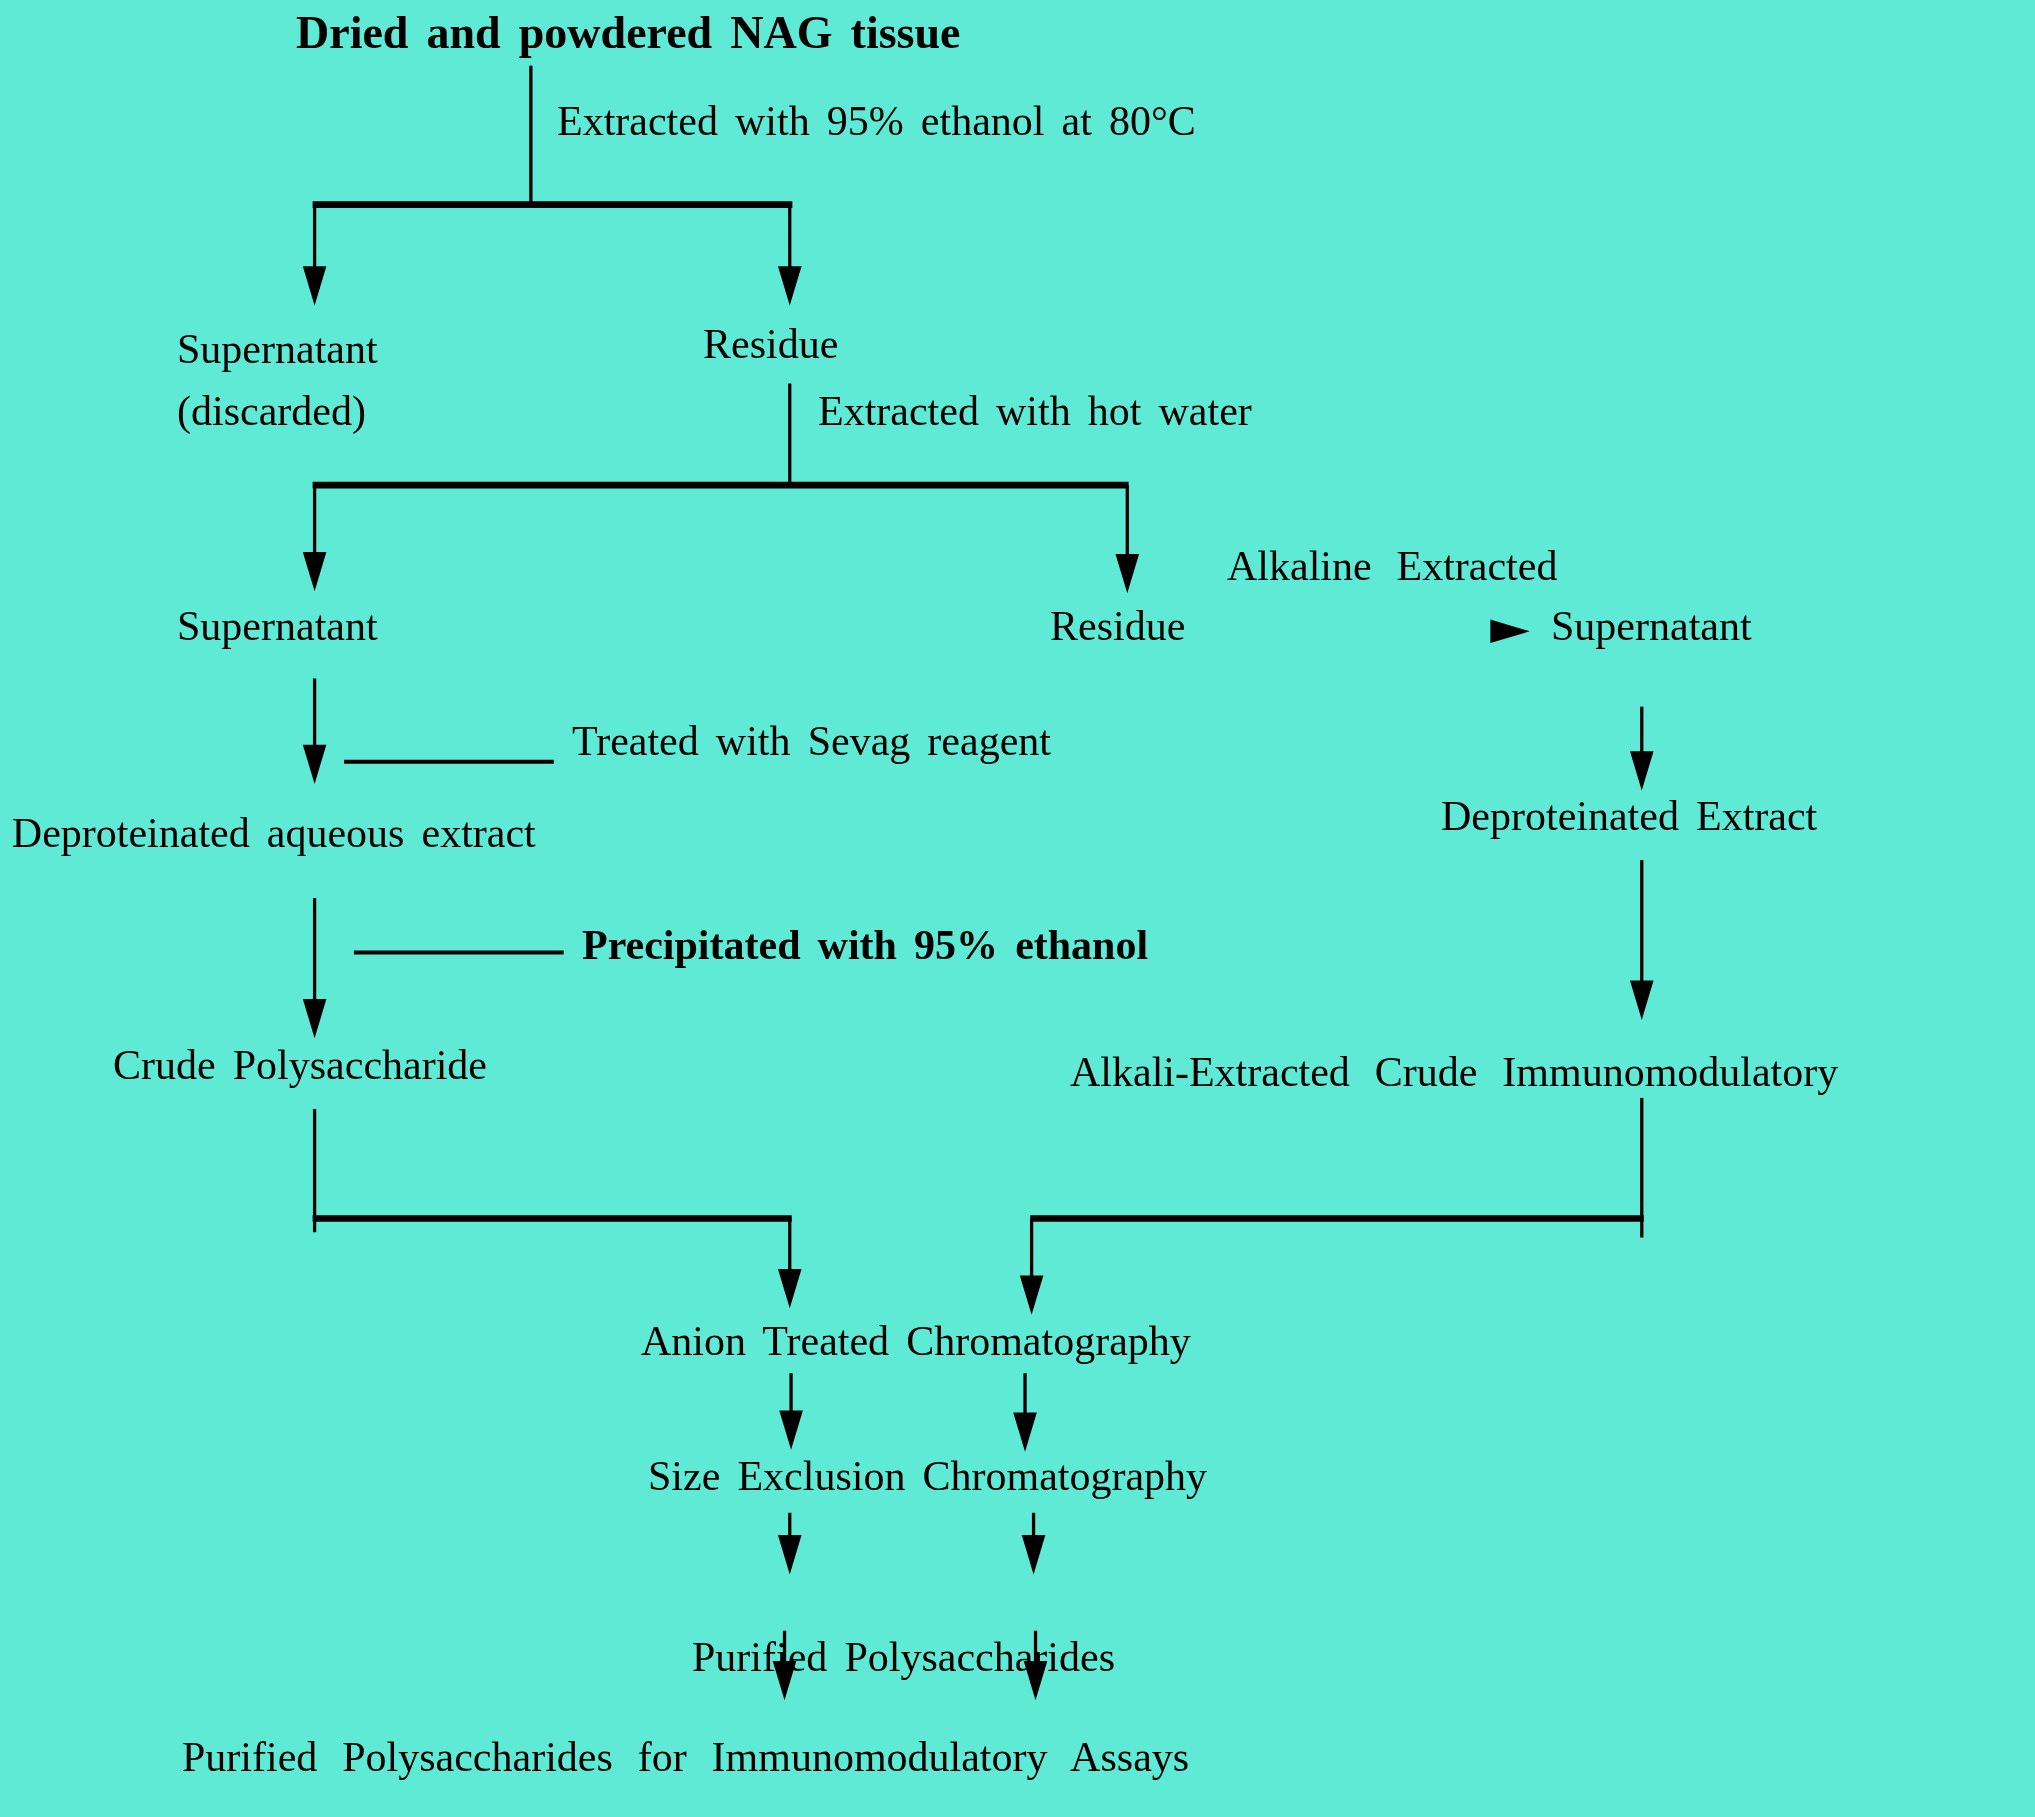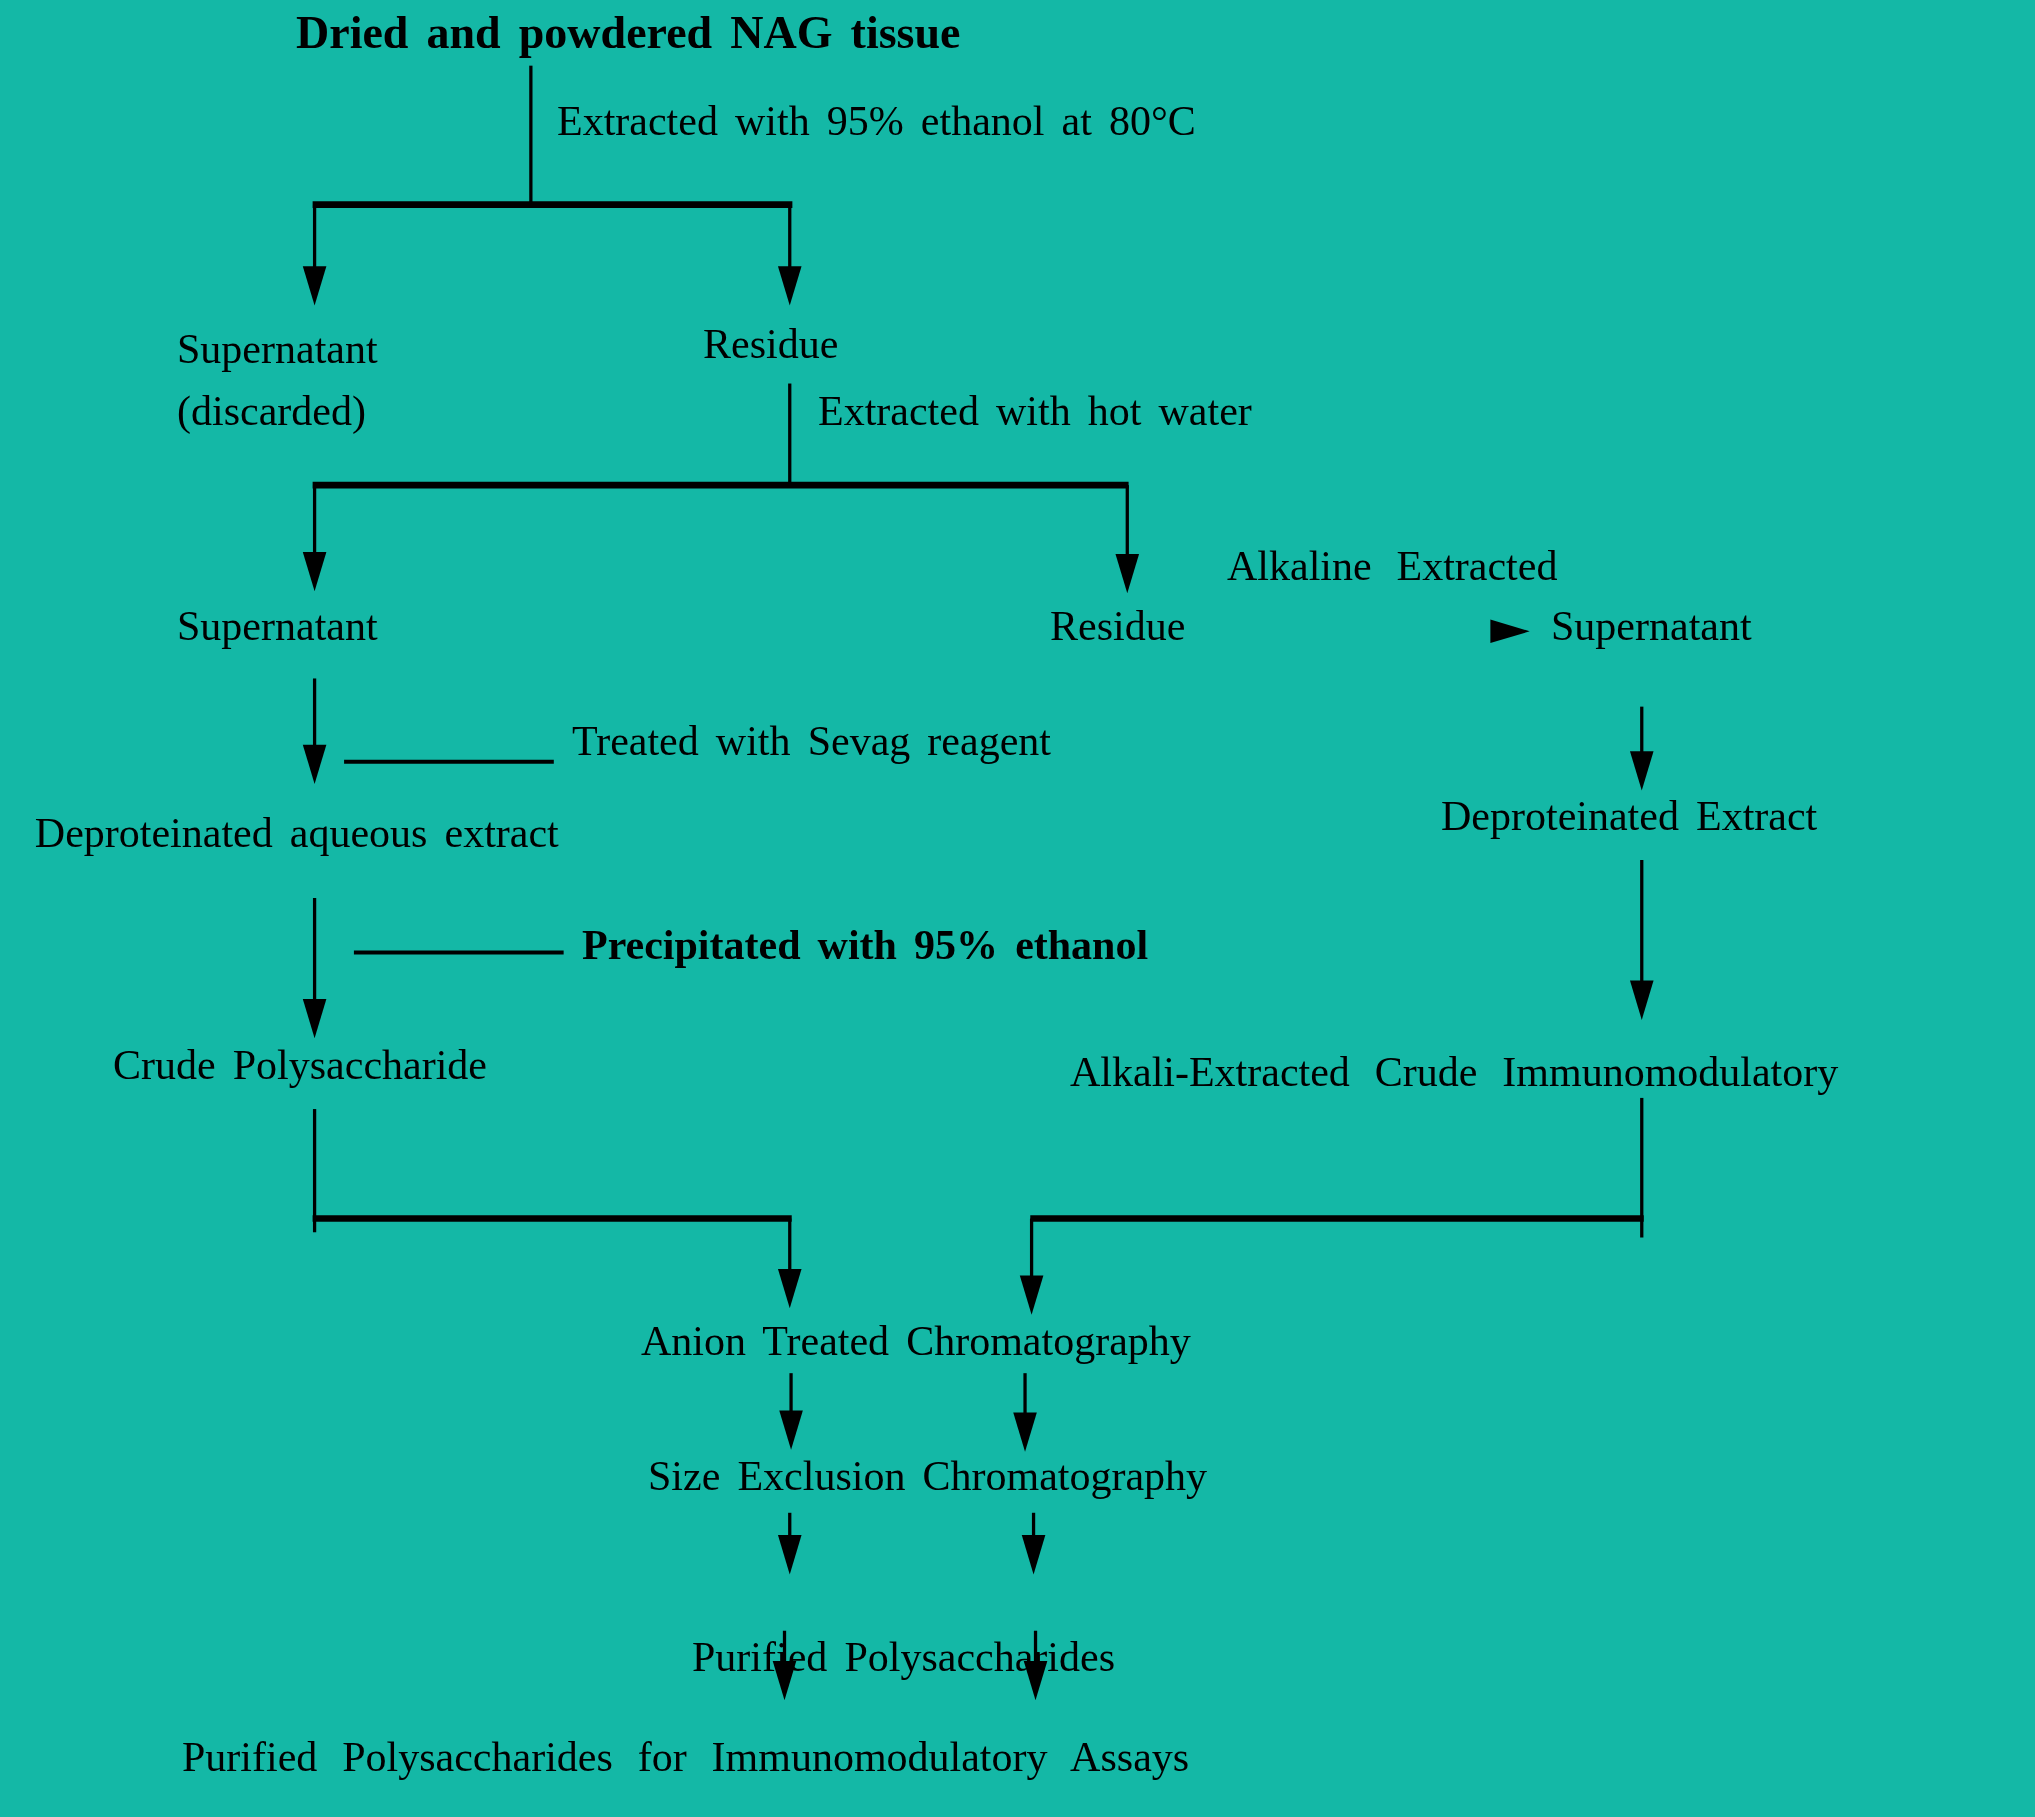--- a/index.html
+++ b/index.html
@@ -4,21 +4,21 @@
 <style>
   html, body {
     margin: 0;
     padding: 0;
     background: #ffffff;
   }
   #canvas {
     position: relative;
     width: 2035px;
     height: 1817px;
-    background: #14b8a6;
+    background: #5eead4;
     font-family: "Liberation Serif", "DejaVu Serif", serif;
     font-size: 42px;
     color: #000000;
     overflow: hidden;
   }
   #lines {
     position: absolute;
     left: 0; top: 0;
     width: 2035px;
     height: 1817px;
@@ -37,21 +37,21 @@
   #t-ext-ethanol    { left: 557px;  top: 98px; }
   #t-sup1a          { left: 177px;  top: 326px; }
   #t-sup1b          { left: 177px;  top: 388px; }
   #t-residue1       { left: 703px; top: 321px; }
   #t-ext-hotwater   { left: 818px; top: 388px; }
   #t-sup2           { left: 177px;  top: 603px; }
   #t-residue2       { left: 1050px; top: 603px; }
   #t-alkaline       { left: 1227px; top: 543px; }
   #t-sup3           { left: 1551px; top: 603px; }
   #t-sevag          { left: 572px;  top: 718px; }
-  #t-deprot-aq      { left: 11.8px;   top: 810px; margin-left: 23px; }
+  #t-deprot-aq      { left: 11.8px;   top: 810px; }
   #t-deprot-ex      { left: 1441px; top: 793px; }
   #t-precip         { left: 582px;  top: 922px; font-weight: bold; }
   #t-crude          { left: 113px;  top: 1042px; }
   #t-alkali-crude   { left: 1070px; top: 1049px; }
   #t-anion          { left: 641px;  top: 1318px; }
   #t-size-excl      { left: 648px;  top: 1453px; }
   #t-purified       { left: 692px; top: 1589px; margin-top: 45px; }
   #t-endotoxin      { left: 1103px; top: 1662px; }
   #t-final          { left: 182px;  top: 1734px; }
 </style>

